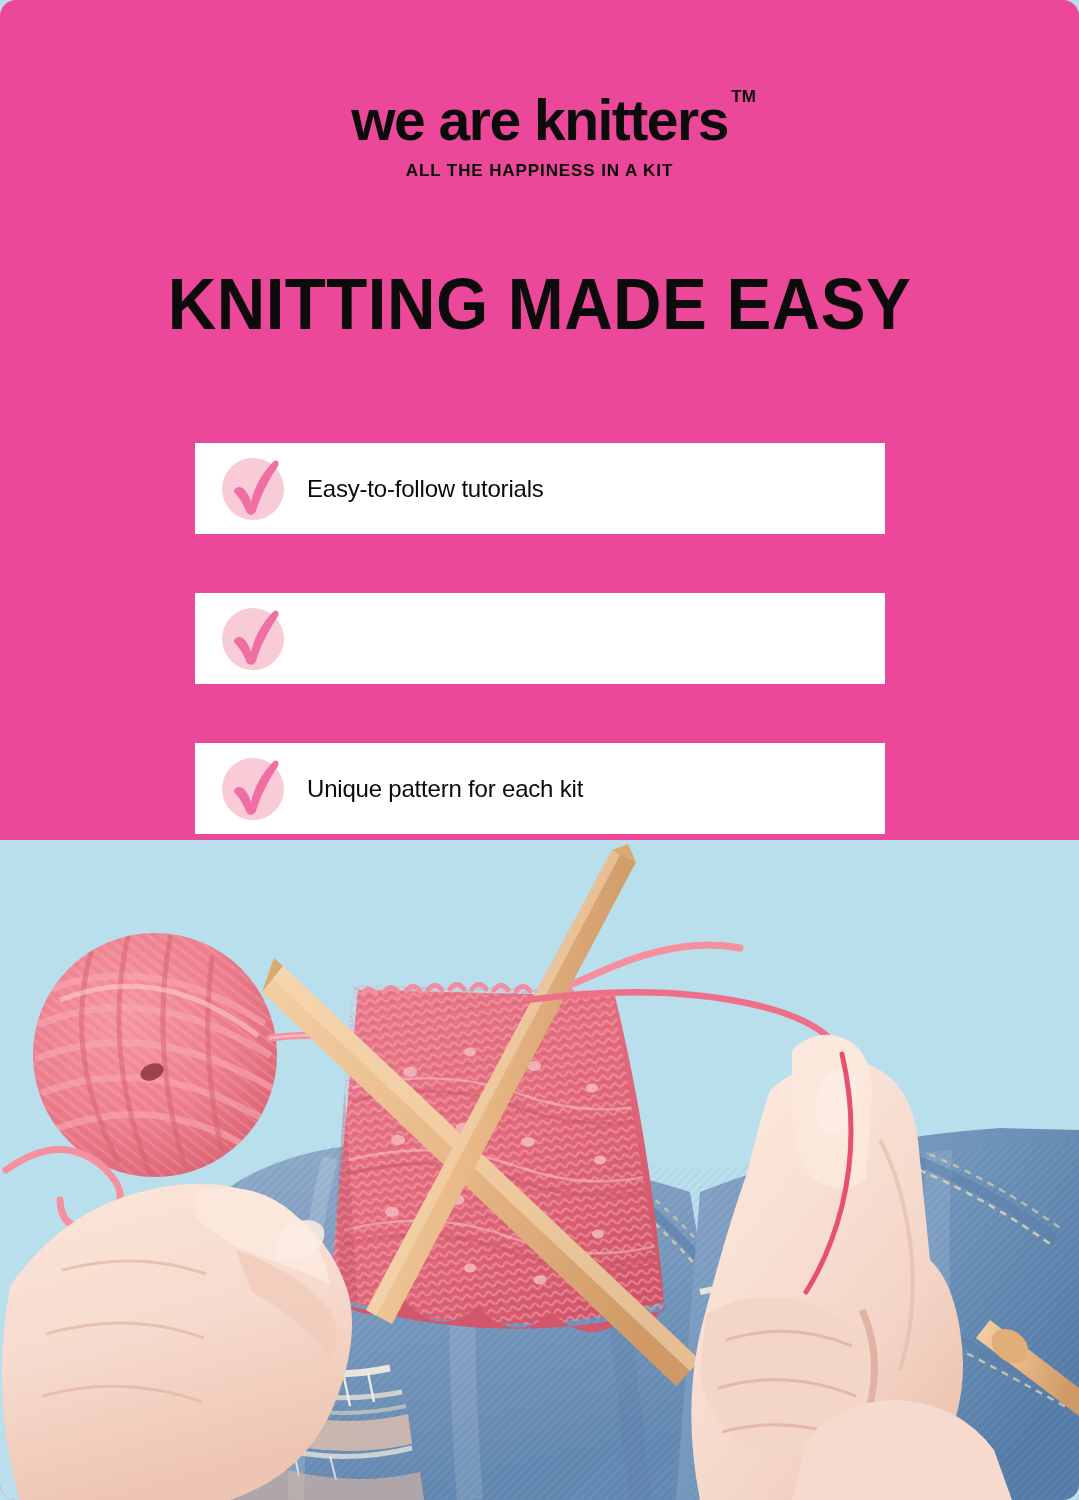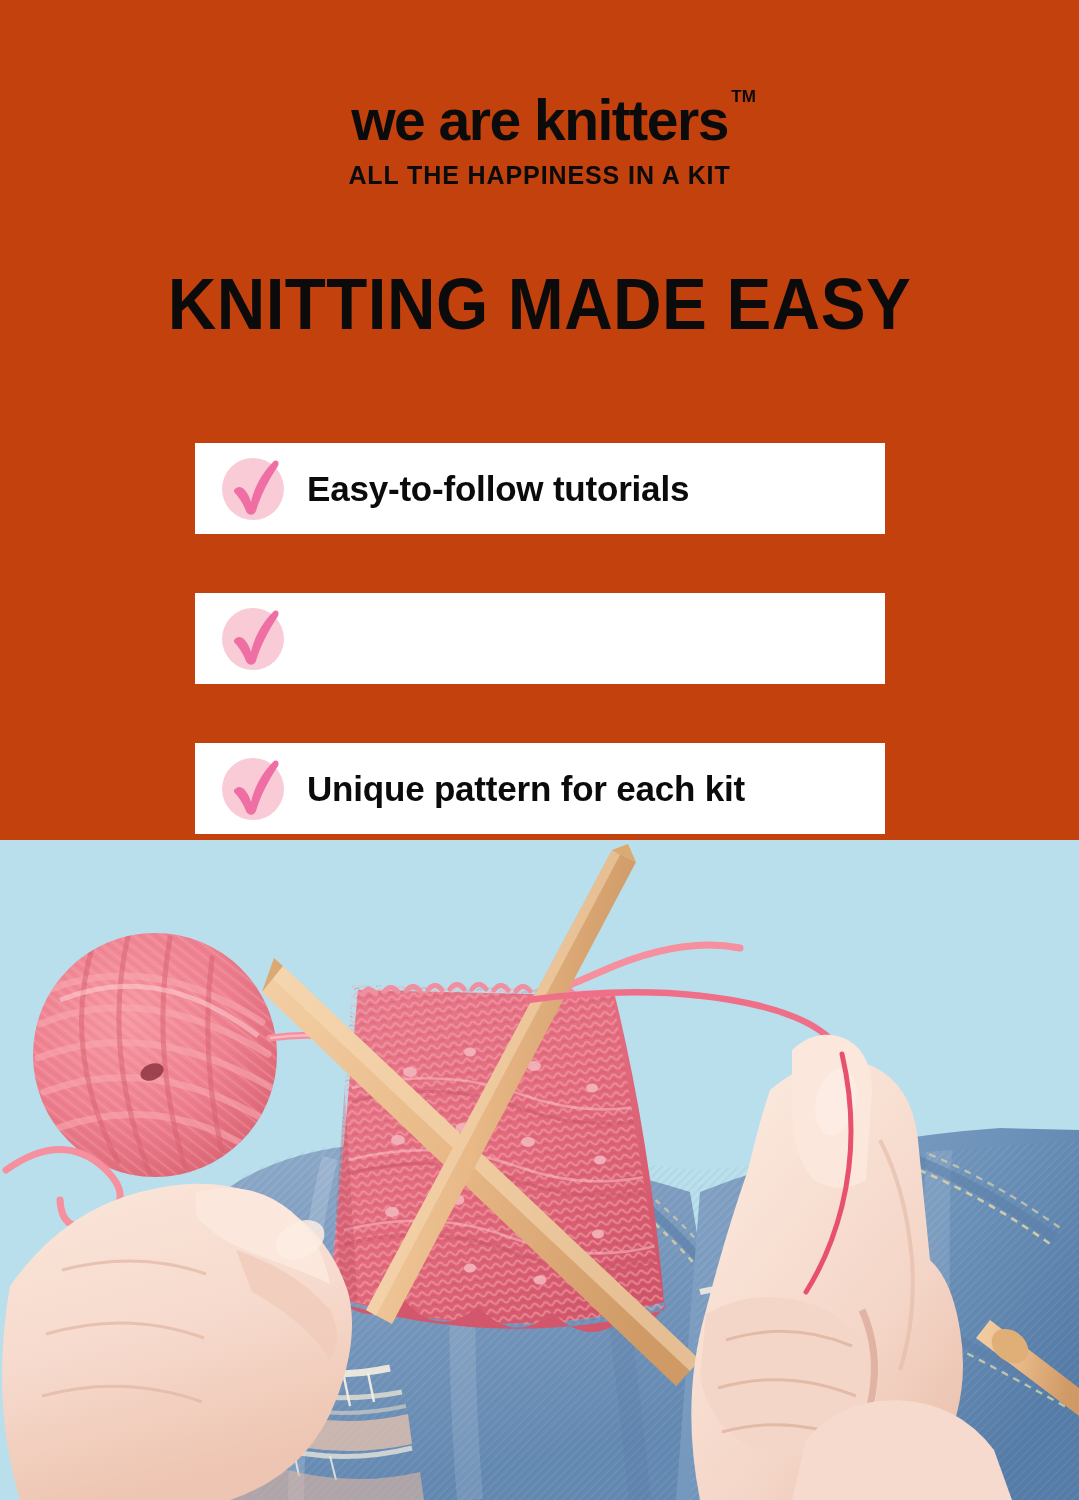--- a/index.html
+++ b/index.html
@@ -11,22 +11,23 @@
     height: 1500px;
     overflow: hidden;
     font-family: "Liberation Sans", sans-serif;
     background: #b9dfec;
     position: relative;
   }
 
   #poster {
     position: absolute;
     inset: 0;
-    background: #c2410c;
+    background: #ec4899;
     overflow: hidden;
+    border-radius: 16px;
   }
 
   
   .brand {
     position: absolute;
     top: 92px;
     left: 0;
     width: 100%;
     text-align: center;
   }
@@ -45,21 +46,21 @@
     top: -4px;
     right: -28px;
     font-size: 17px;
     font-weight: bold;
     letter-spacing: 0;
     color: #0b0b0b;
     text-align: right;
   }
   .brand-tagline {
     margin-top: 12px;
-    font-size: 25px;
+    font-size: 17px;
     font-weight: bold;
     letter-spacing: 0.9px;
     color: #0b0b0b;
   }
 
   
   .headline {
     position: absolute;
     top: 267px;
     left: 0;
@@ -108,22 +109,22 @@
   }
   .check-mark {
     position: absolute;
     left: 0;
     top: -4px;
     width: 72px;
     height: 72px;
   }
   .card-label {
     margin-left: 21px;
-    font-size: 35px;
-    font-weight: bold;
+    font-size: 24px;
+    font-weight: normal;
     color: #0b0b0b;
     letter-spacing: -0.2px;
     white-space: nowrap;
   }
 
   
   .photo {
     position: absolute;
     left: 0;
     bottom: 0;

